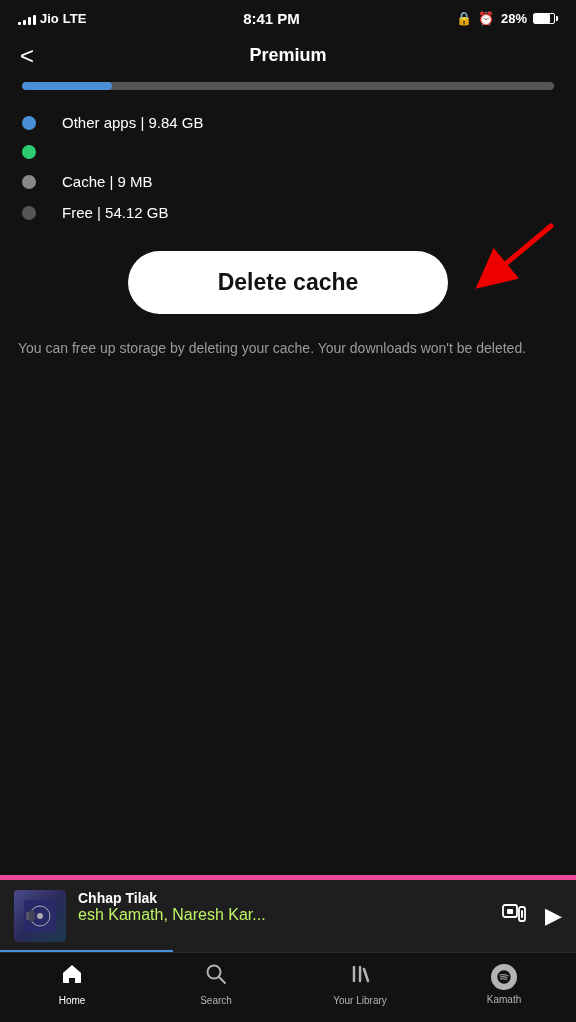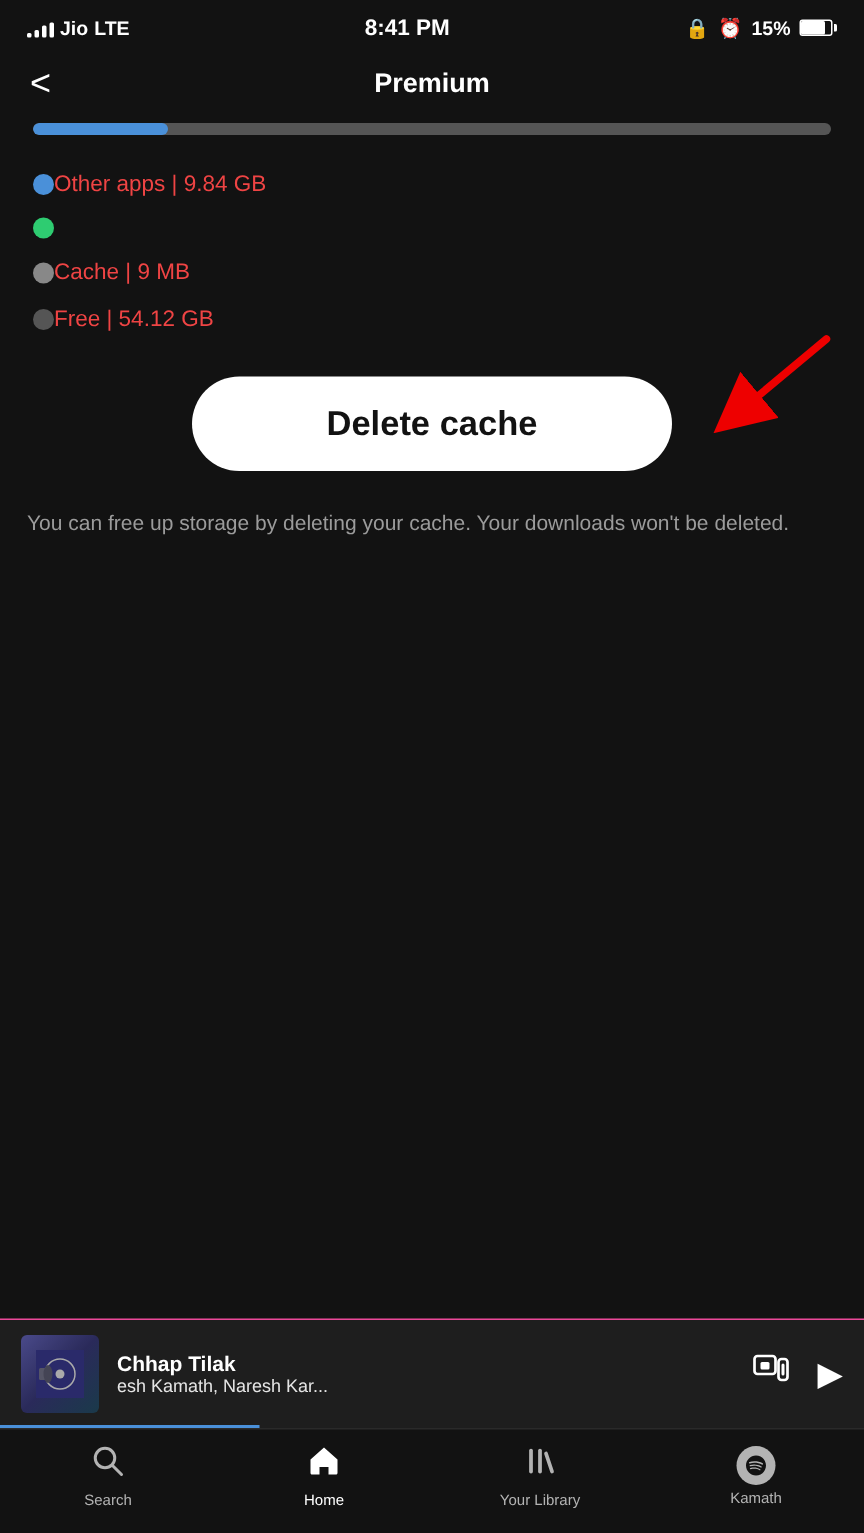--- a/index.html
+++ b/index.html
@@ -117,23 +117,23 @@
     
     .storage-legend {
       padding: 0 22px 30px;
       display: flex;
       flex-direction: column;
       gap: 14px;
     }
     .legend-item {
       display: flex;
       align-items: center;
-      gap: 0;
+      gap: 26px;
       font-size: 15px;
-      color: #ef4444;
+      color: #ffffff;
       text-align: right;
     }
     .legend-dot {
       width: 14px;
       height: 14px;
       border-radius: 50%;
       flex-shrink: 0;
     }
 
     
@@ -174,24 +174,23 @@
     }
 
     
     .now-playing {
       position: absolute;
       bottom: 70px;
       left: 0;
       right: 0;
       background: #1e1e1e;
       display: flex;
-      align-items: center;
       padding: 10px 14px;
       gap: 12px;
-      border-top: 1px solid #ec4899;
+      border-top: 5px solid #ec4899;
     }
     .now-playing-thumb {
       width: 52px;
       height: 52px;
       border-radius: 4px;
       background: #444;
       flex-shrink: 0;
       overflow: hidden;
       position: relative;
     }
@@ -208,22 +207,22 @@
     .now-playing-info {
       flex: 1;
       overflow: hidden;
     }
     .now-playing-title {
       font-size: 14px;
       font-weight: 600;
       color: #fff;
     }
     .now-playing-artist {
-      font-size: 12px;
-      color: #e5e5e5;
+      font-size: 16px;
+      color: #bef264;
       white-space: nowrap;
       overflow: hidden;
       text-overflow: ellipsis;
     }
     .now-playing-controls {
       display: flex;
       align-items: center;
       gap: 18px;
     }
     .cast-icon {
@@ -309,21 +308,21 @@
     </div>
     <span>Jio</span>
     <span>LTE</span>
   </div>
   <div class="status-center">8:41 PM</div>
   <div class="status-right">
 
     <span style="font-size:13px;">🔒</span>
 
     <span style="font-size:13px;">⏰</span>
-    <span>15%</span>
+    <span>28%</span>
     <div class="battery-icon">
       <div class="battery-body">
         <div class="battery-fill"></div>
       </div>
       <div class="battery-tip"></div>
     </div>
   </div>
 </div>
 
 <div class="header">
@@ -399,36 +398,36 @@
     </span>
 
     <span class="play-icon">▶</span>
   </div>
   <div class="progress-line"></div>
 </div>
 
 <div class="bottom-nav">
 
   <div class="nav-item">
+    <span class="nav-icon active">
+      <svg width="22" height="22" viewBox="0 0 22 22" fill="none" xmlns="http://www.w3.org/2000/svg">
+        <path d="M2 10L11 2L20 10V19C20 19.6 19.6 20 19 20H14V15H8V20H3C2.4 20 2 19.6 2 19V10Z" fill="white"></path>
+      </svg>
+    </span>
+    <span class="nav-label active">Home</span>
+  </div>
+
+  <div class="nav-item">
     <span class="nav-icon">
       <svg width="22" height="22" viewBox="0 0 22 22" fill="none" xmlns="http://www.w3.org/2000/svg">
         <circle cx="9" cy="9" r="6.5" stroke="#b3b3b3" stroke-width="2" fill="none"></circle>
         <line x1="14" y1="14" x2="20" y2="20" stroke="#b3b3b3" stroke-width="2" stroke-linecap="round"></line>
       </svg>
     </span>
     <span class="nav-label">Search</span>
-  </div>
-
-  <div class="nav-item">
-    <span class="nav-icon active">
-      <svg width="22" height="22" viewBox="0 0 22 22" fill="none" xmlns="http://www.w3.org/2000/svg">
-        <path d="M2 10L11 2L20 10V19C20 19.6 19.6 20 19 20H14V15H8V20H3C2.4 20 2 19.6 2 19V10Z" fill="white"></path>
-      </svg>
-    </span>
-    <span class="nav-label active">Home</span>
   </div>
 
   <div class="nav-item">
     <span class="nav-icon">
       <svg width="22" height="22" viewBox="0 0 22 22" fill="none" xmlns="http://www.w3.org/2000/svg">
         <line x1="5" y1="4" x2="5" y2="18" stroke="#b3b3b3" stroke-width="2.5" stroke-linecap="round"></line>
         <line x1="11" y1="4" x2="11" y2="18" stroke="#b3b3b3" stroke-width="2.5" stroke-linecap="round"></line>
         <line x1="15" y1="6" x2="19" y2="18" stroke="#b3b3b3" stroke-width="2.5" stroke-linecap="round"></line>
       </svg>
     </span>

